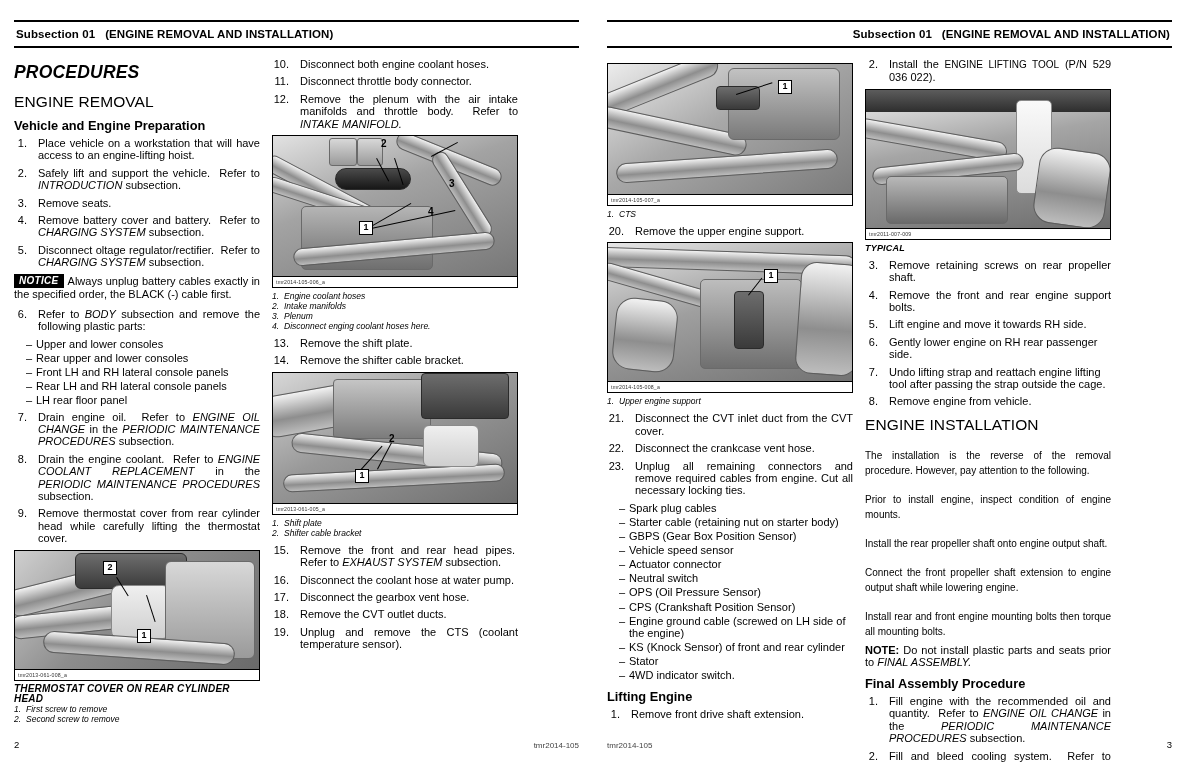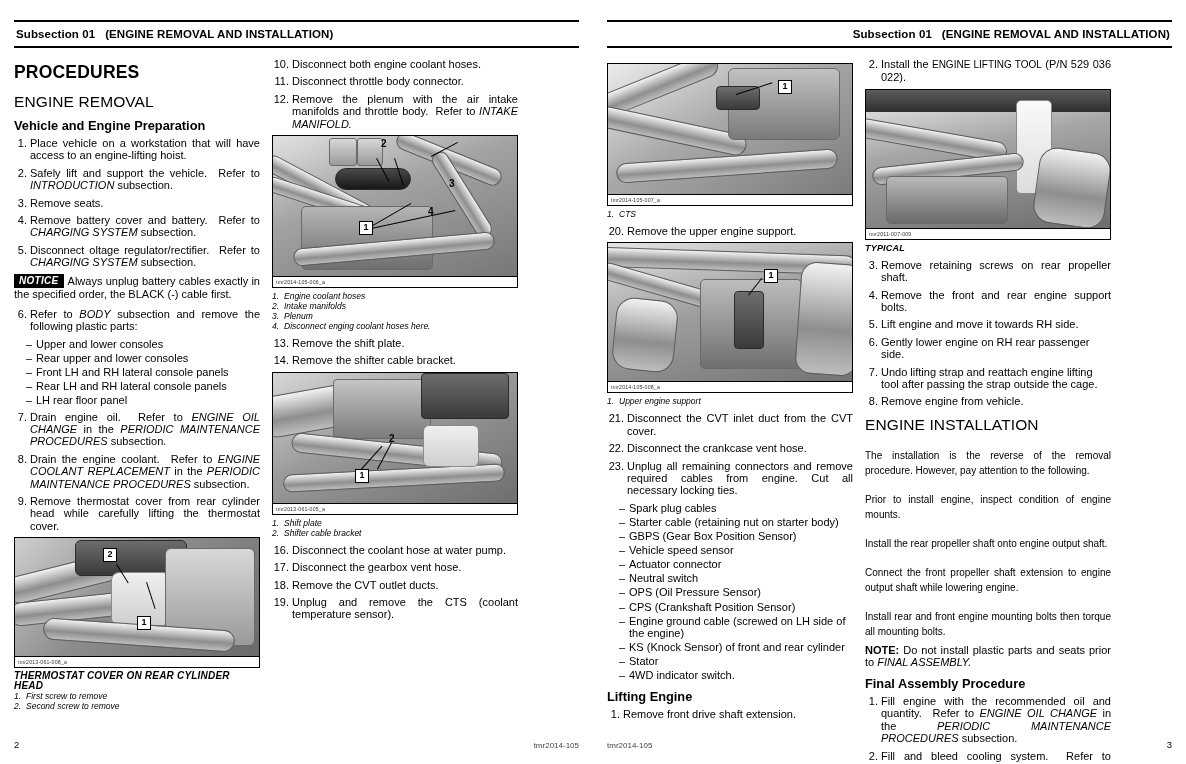--- a/index.html
+++ b/index.html
@@ -25,37 +25,37 @@
   }
   .runhead.rt .htext{text-align:right;}
   .htext .sub{font-weight:bold;}
   .htext .sect{font-weight:bold;}
 
   
   .cols{display:flex;gap:12px;margin-top:10px;}
   .col{width:246px;}
 
   h1.proc{
-    font-size:17.5px;font-weight:bold;margin:4px 0 10px 0;letter-spacing:0.2px;
+    font-size:17.5px;font-weight:bold;margin:4px 0 10px 0;letter-spacing:0.2px;font-style:italic;
   }
   h2.sec{
     font-size:15.5px;font-weight:normal;margin:2px 0 7px 0;letter-spacing:0.1px;
   }
   h3.sub{
     font-size:12.8px;font-weight:bold;margin:3px 0 4px 0;
   }
 
   
   ol.steps{margin:0;padding:0;list-style:none;}
   ol.steps > li{
     display:flex;font-size:11px;line-height:12.4px;
     margin-bottom:5px;text-align:justify;
   }
   ol.steps > li > .num{
-    flex:0 0 auto;min-width:13px;text-align:right;padding-right:3px;
+    flex:0 0 auto;min-width:13px;text-align:right;padding-right:11px;
   }
   ol.steps > li.w2 > .num{min-width:17px;}
   ol.steps > li > .txt{flex:1 1 auto;text-align:justify;}
   ol.steps > li > .txt.nj{text-align:left;}
 
   ul.dash{margin:3px 0 4px 0;padding:0;list-style:none;}
   ul.dash li{
     display:flex;font-size:11px;line-height:12.6px;margin-bottom:1.5px;
     padding-left:12px;
   }
@@ -339,20 +339,24 @@
               </li>
             <li>
                 <span class="n">2.</span>
                 <span>Shifter cable bracket</span>
               </li>
           </ol>
         </div>
 
         <ol class="steps">
           <li class="w2">
+              <span class="num">15.</span>
+              <span class="txt">Remove the front and rear head pipes.&nbsp; Refer to <i>EXHAUST SYSTEM</i> subsection.</span>
+            </li>
+          <li class="w2">
               <span class="num">16.</span>
               <span class="txt nj">Disconnect the coolant hose at water pump.</span>
             </li>
           <li class="w2">
               <span class="num">17.</span>
               <span class="txt nj">Disconnect the gearbox vent hose.</span>
             </li>
           <li class="w2">
               <span class="num">18.</span>
               <span class="txt nj">Remove the CVT outlet ducts.</span>

